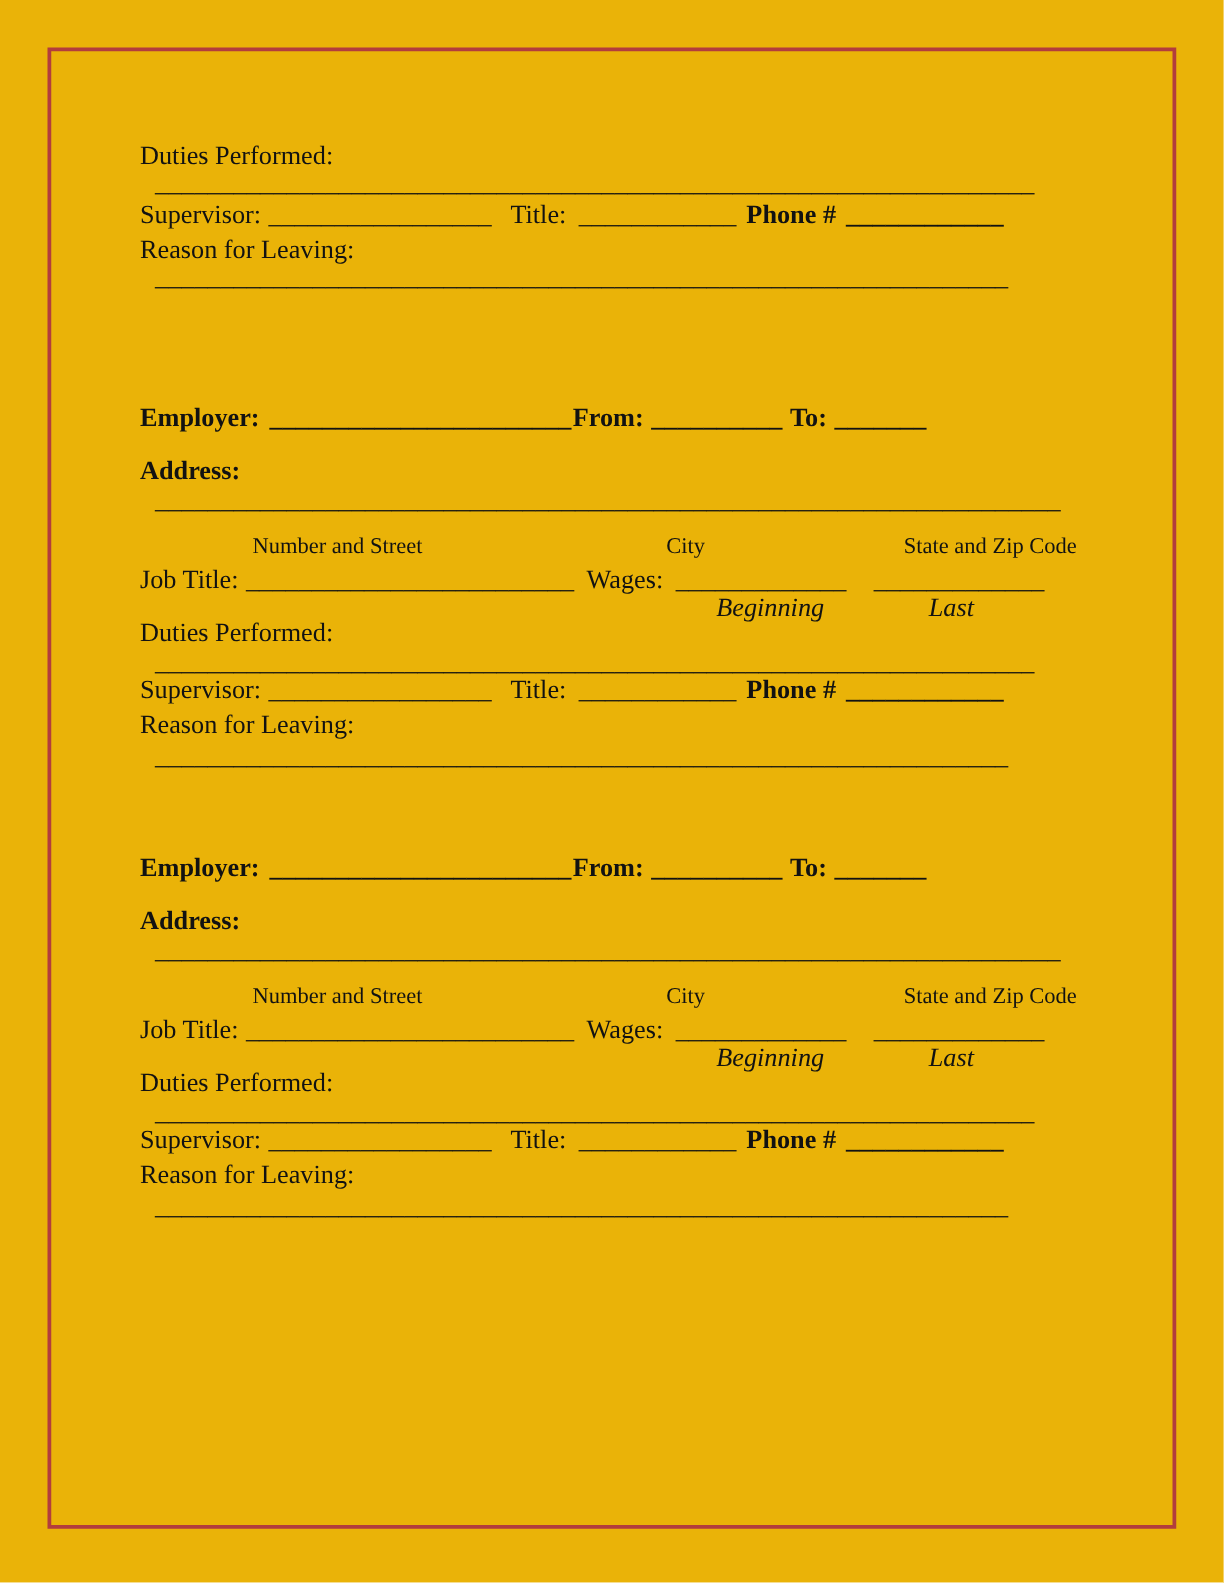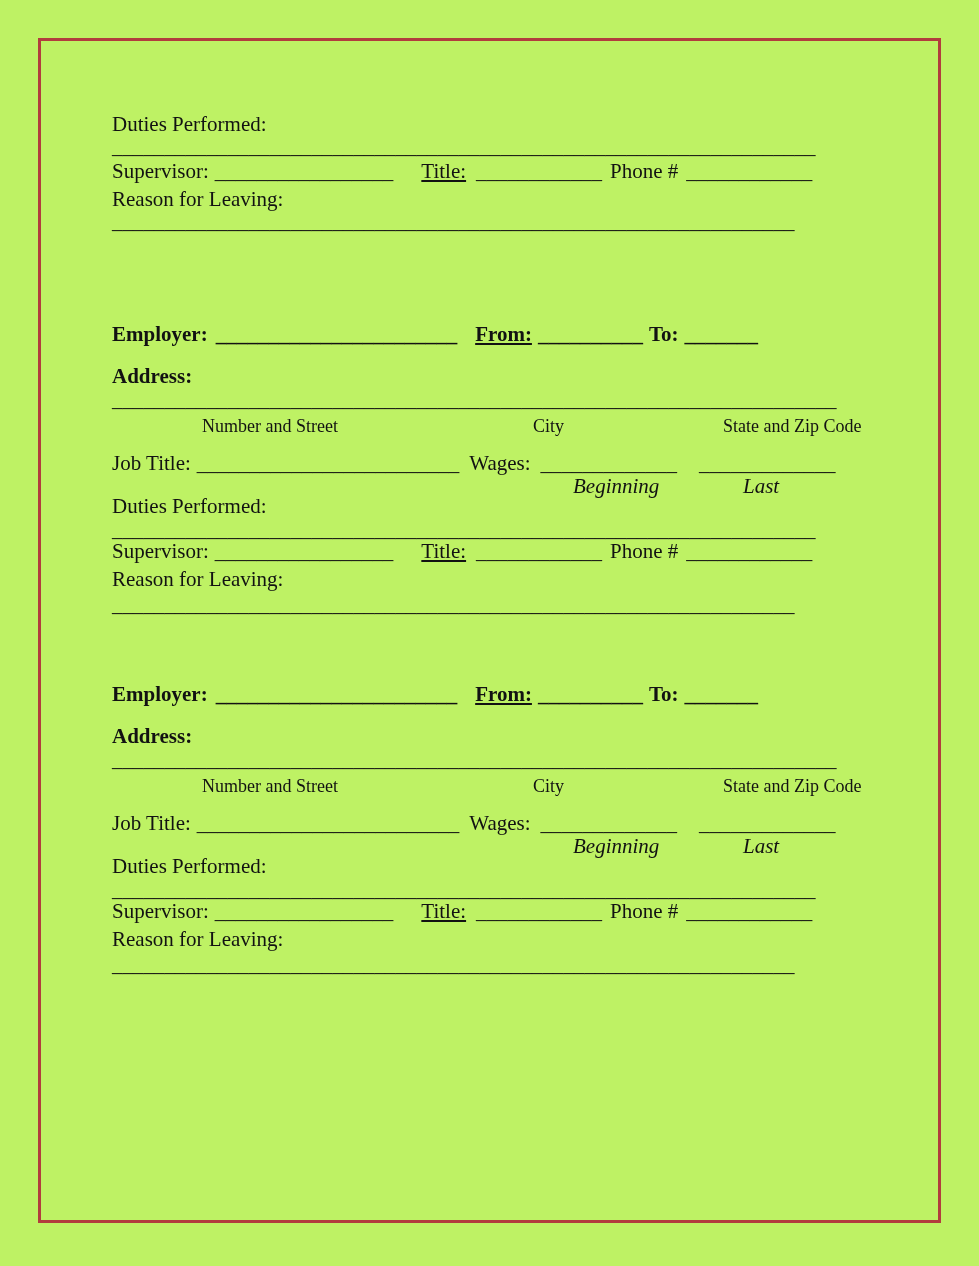--- a/index.html
+++ b/index.html
@@ -4,21 +4,21 @@
 <style>
   html, body {
     margin: 0;
     padding: 0;
     background: #ffffff;
   }
   .page {
     position: relative;
     width: 979px;
     height: 1266px;
-    background: #bef264;
+    background: #eab308;
     font-family: "Liberation Serif", "DejaVu Serif", serif;
     color: #121212;
     overflow: hidden;
   }
   .border-frame {
     position: absolute;
     left: 38px;
     top: 38px;
     width: 903px;
     height: 1185px;
@@ -28,38 +28,38 @@
   }
   .row {
     position: absolute;
     left: 112px;
     width: 740px;
     white-space: nowrap;
     font-size: 21px;
     line-height: 26px;
   }
   .bold { font-weight: 700; }
-  .line-row { letter-spacing: 0; }
+  .line-row { letter-spacing: 0; margin-left: 12px; }
   .sublabels {
     font-size: 18px;
     line-height: 22px;
   }
-  .sublabels span { position: absolute; top: 7px; }
+  .sublabels span { position: absolute; top: 17px; }
   .pos-ns  { left: 90px; }
   .pos-city { left: 421px; text-align: right; }
   .pos-zip { left: 575px; margin-left: 36px; }
   .beglast span { position: absolute; top: 0; font-style: italic; }
   .pos-beg { left: 461px; }
   .pos-last { left: 631px; }
   .ml6  { margin-left: 6px; font-family: Liberation Serif, serif; }
-  .ml8  { margin-left: 8px; }
+  .ml8  { margin-left: 8px; font-weight: bold; }
   .ml10 { margin-left: 10px; }
-  .ml14 { margin-left: 18px; text-decoration: underline; }
+  .ml14 { margin-left: 1px; }
   .ml22 { margin-left: 22px; }
-  .ml32 { margin-left: 28px; text-decoration: underline; }
+  .ml32 { margin-left: 15px; }
 </style>
 </head>
 <body>
 
 <div class="page">
   <div class="border-frame"></div>
 
   <div>
     <div class="row" style="top:111px">Duties Performed:</div>
     <div class="row line-row" style="top:133px">___________________________________________________________________</div>

